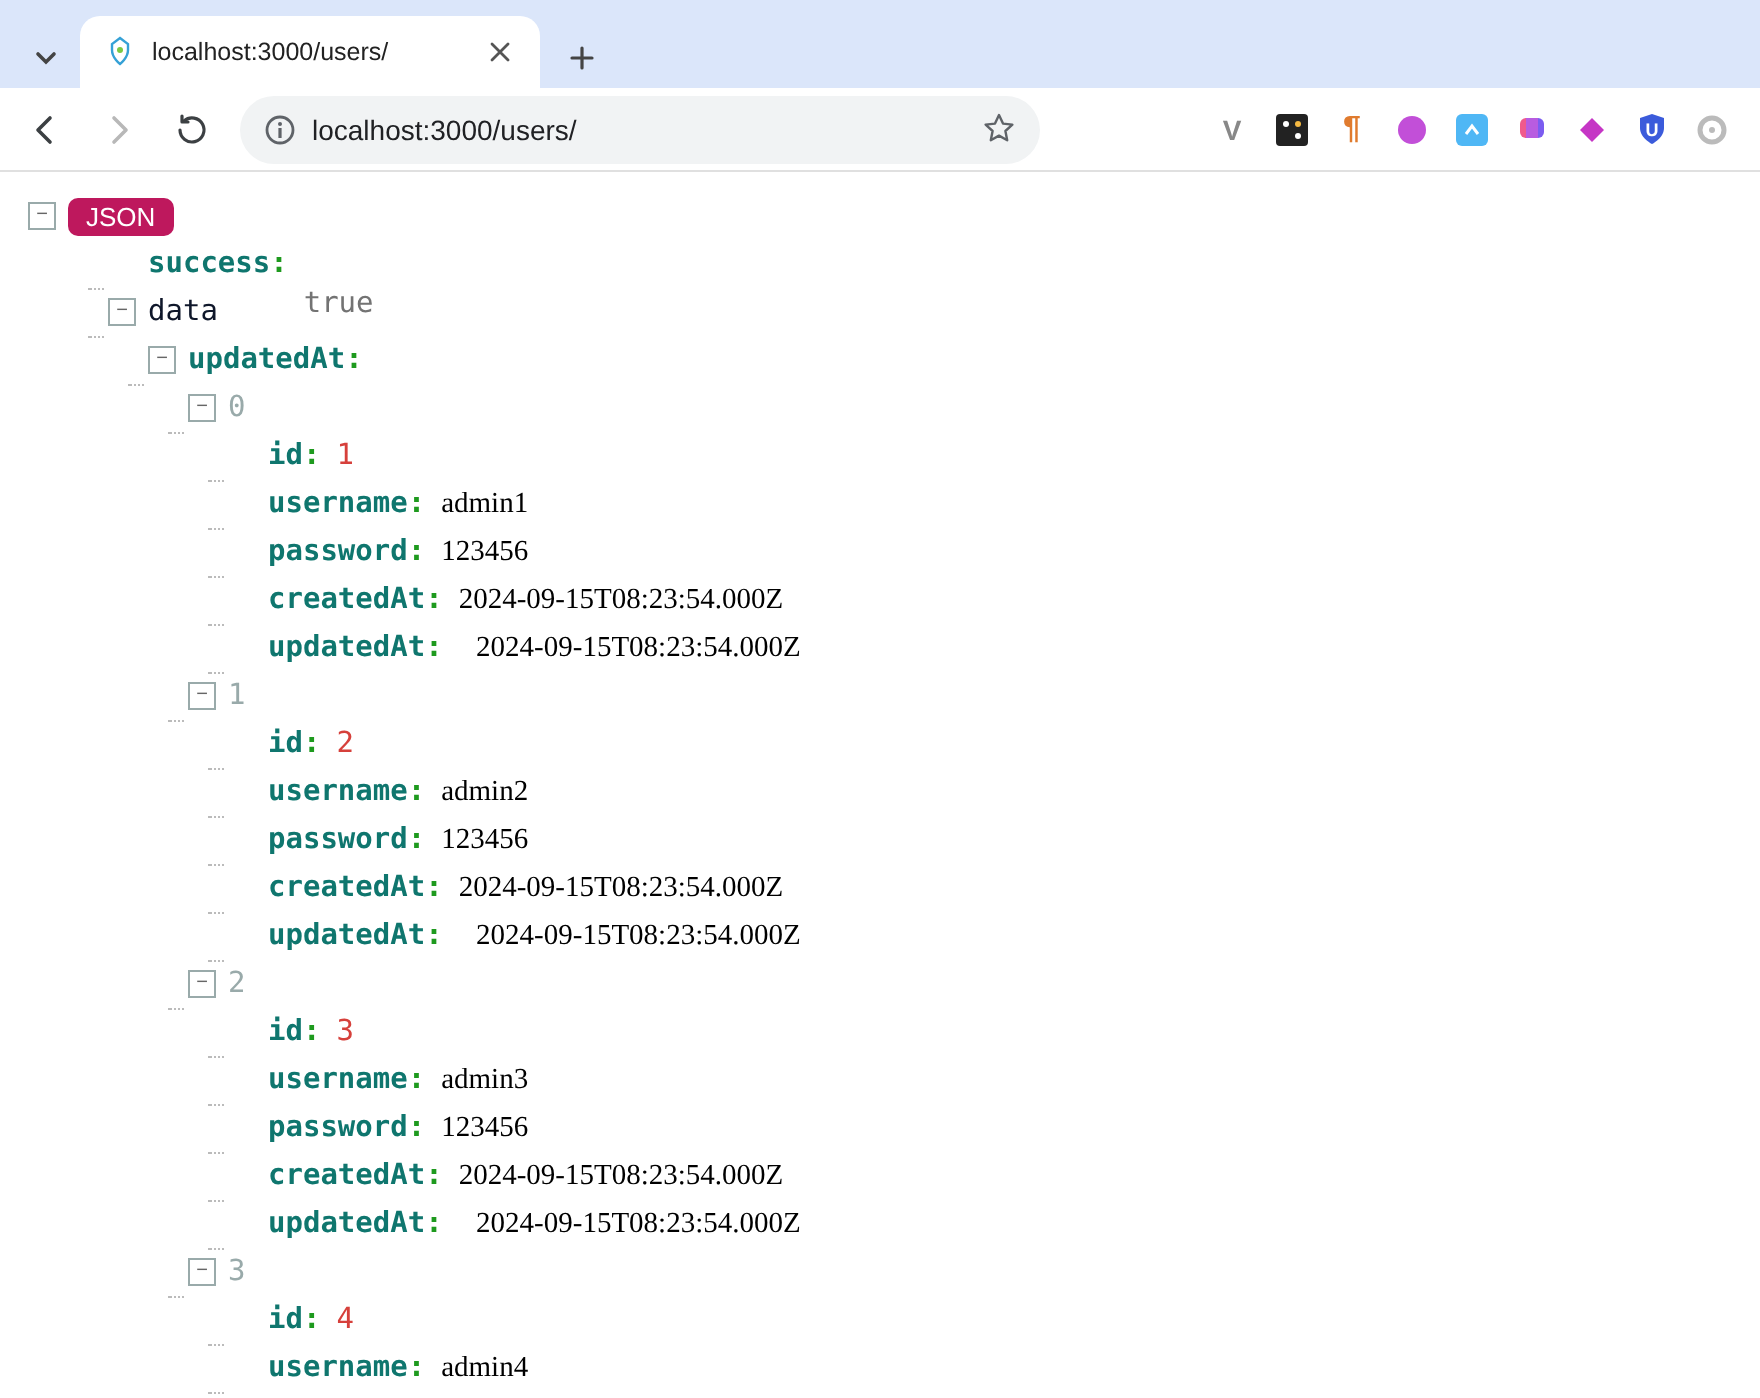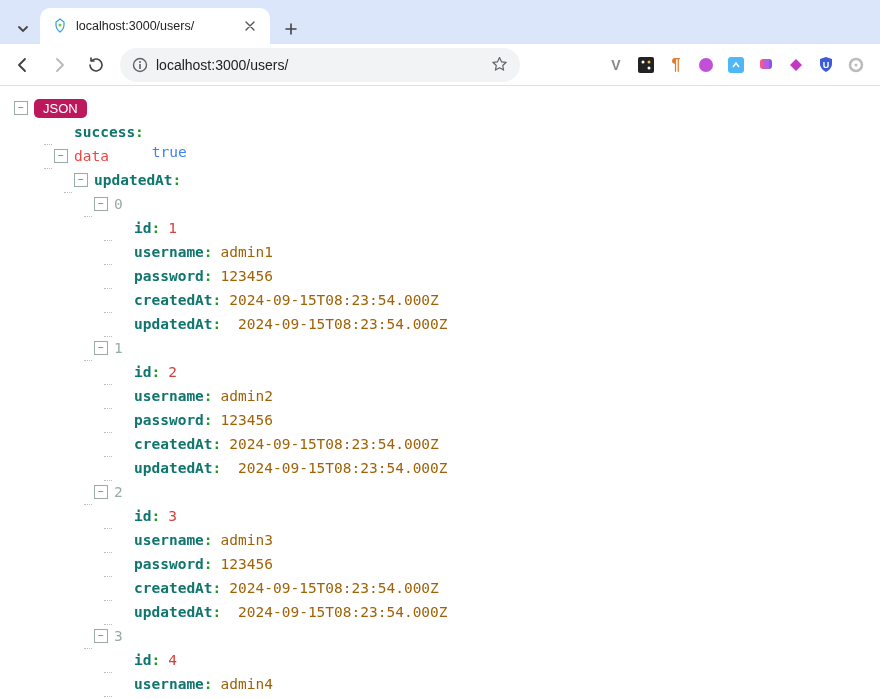--- a/index.html
+++ b/index.html
@@ -26,25 +26,25 @@
   
   .page { padding:10px 14px; font-family: Consolas, Menlo, monospace; font-size:14.5px; color:#333; }
   .tree-row { display:flex; align-items:center; height:24px; white-space:nowrap; }
   .toggle { width:14px; height:14px; border:1px solid #9aa; display:inline-flex; align-items:center; justify-content:center; font-size:10px; line-height:1; color:#666; margin-right:6px; cursor:pointer; font-family:Arial,sans-serif; background:#fff; }
   .toggle.none { border:none; background:transparent; color:transparent; }
   .pad { display:inline-block; width:20px; text-align:center; }
   .pad.v { position:relative; }
   .pad.v::before { content:""; position:absolute; left:10px; top:0; bottom:0; border-left:1px dotted #bbb; }
   .badge { background:#be185d; color:#fff; border-radius:5px; padding:2px 9px; font-size:13px; font-family:"Segoe UI",Arial,sans-serif; }
   .key { color:#0f766e; font-weight:bold; }
-  .key.plain { color:#ef4444; font-weight:normal; }
+  .key.plain { color:#0f172a; font-weight:normal; }
   .idx { color:#9aa; }
-  .val-bool { color:#3b82f6;margin-top:40px; }
+  .val-bool { color:#737373;margin-top:40px; }
   .val-num { color:#d6403b; }
-  .val-str { color:#a16207; }
+  .val-str { color:#000000;font-family:Liberation Serif, serif; }
   .colon { color:#1e9a1e; font-weight:bold; margin-right:8px; }
   .elbow { display:inline-block; width:20px; position:relative; }
   .elbow::before { content:""; position:absolute; left:10px; top:-12px; bottom:12px; border-left:1px dotted #bbb; }
   .elbow::after { content:""; position:absolute; left:10px; top:12px; width:8px; border-top:1px dotted #bbb; }
 
   svg { display:block; }
 </style>
 </head>
 <body>
 

